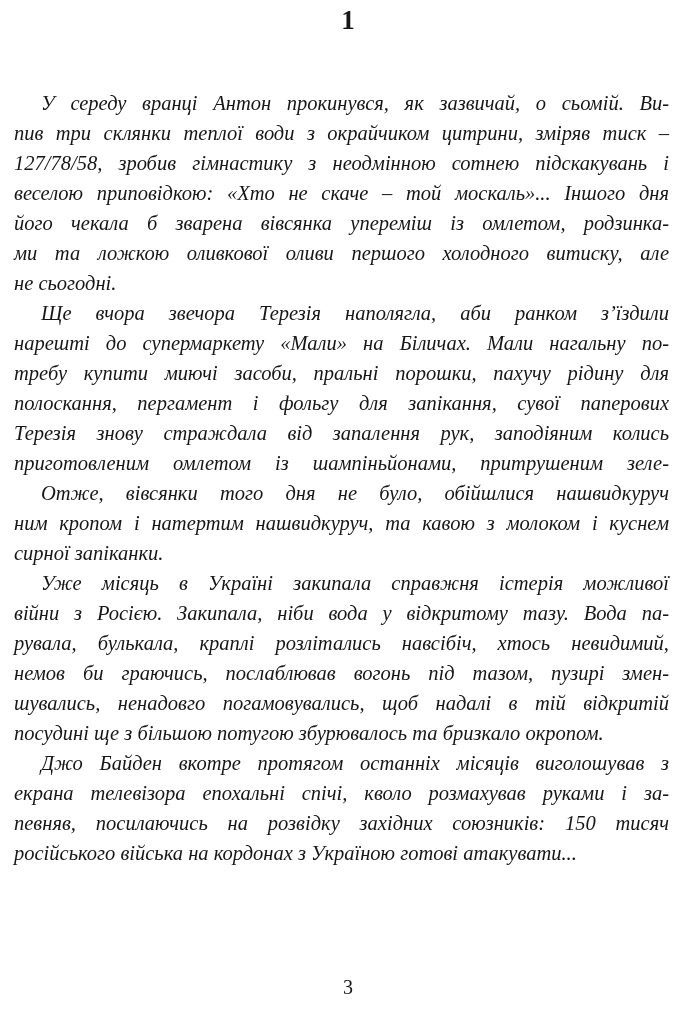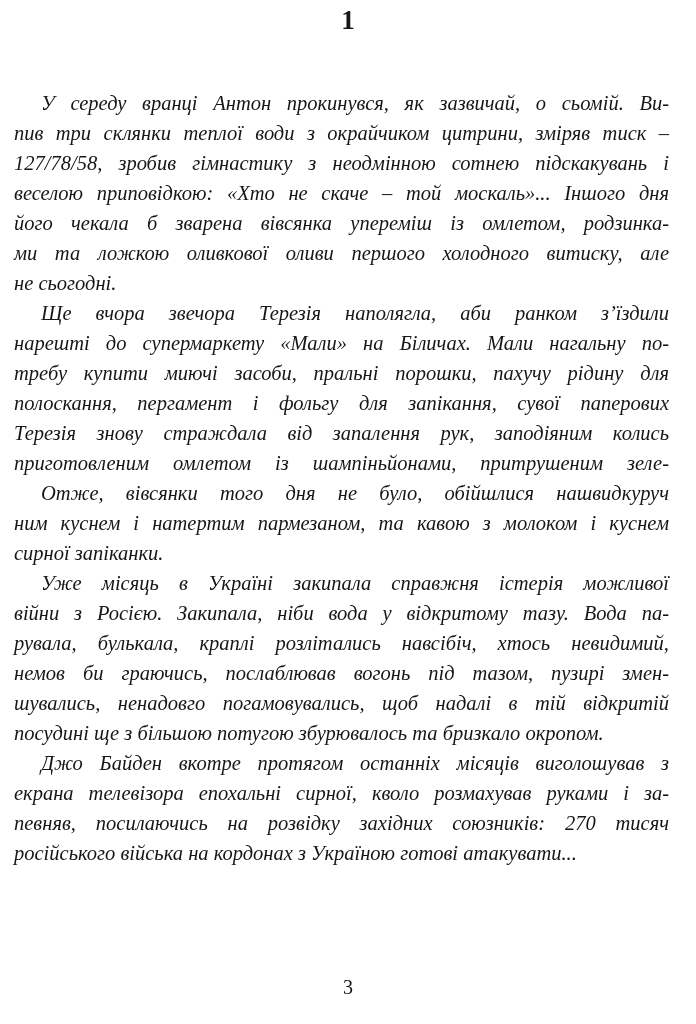--- a/index.html
+++ b/index.html
@@ -71,33 +71,33 @@
       <div class="paragraph">
         <div class="line indent">Ще вчора звечора Терезія наполягла, аби ранком з’їздили</div>
         <div class="line">нарешті до супермаркету «Мали» на Біличах. Мали нагальну по-</div>
         <div class="line">требу купити миючі засоби, пральні порошки, пахучу рідину для</div>
         <div class="line">полоскання, пергамент і фольгу для запікання, сувої паперових</div>
         <div class="line">Терезія знову страждала від запалення рук, заподіяним колись</div>
       </div>
       <div class="paragraph">
         <div class="line">приготовленим омлетом із шампіньйонами, притрушеним зеле-</div>
         <div class="line indent">Отже, вівсянки того дня не було, обійшлися нашвидкуруч</div>
-        <div class="line">ним куснем і натертим пармезаном, та кавою з молоком і куснем</div>
+        <div class="line">ним кропом і натертим нашвидкуруч, та кавою з молоком і куснем</div>
         <div class="line para-end">сирної запіканки.</div>
       </div>
       <div class="paragraph">
         <div class="line indent">Уже місяць в Україні закипала справжня істерія можливої</div>
         <div class="line">війни з Росією. Закипала, ніби вода у відкритому тазу. Вода па-</div>
         <div class="line">рувала, булькала, краплі розлітались навсібіч, хтось невидимий,</div>
         <div class="line">немов би граючись, послаблював вогонь під тазом, пузирі змен-</div>
         <div class="line">шувались, ненадовго погамовувались, щоб надалі в тій відкритій</div>
         <div class="line para-end">посудині ще з більшою потугою збурювалось та бризкало окропом.</div>
       </div>
       <div class="paragraph">
         <div class="line indent">Джо Байден вкотре протягом останніх місяців виголошував з</div>
-        <div class="line">екрана телевізора епохальні сирної, кволо розмахував руками і за-</div>
-        <div class="line">певняв, посилаючись на розвідку західних союзників: 270 тисяч</div>
+        <div class="line">екрана телевізора епохальні спічі, кволо розмахував руками і за-</div>
+        <div class="line">певняв, посилаючись на розвідку західних союзників: 150 тисяч</div>
         <div class="line para-end">російського війська на кордонах з Україною готові атакувати...</div>
       </div>
     </div>
 
   <div class="page-number">3</div>
 </div>
 
 </body></html>

